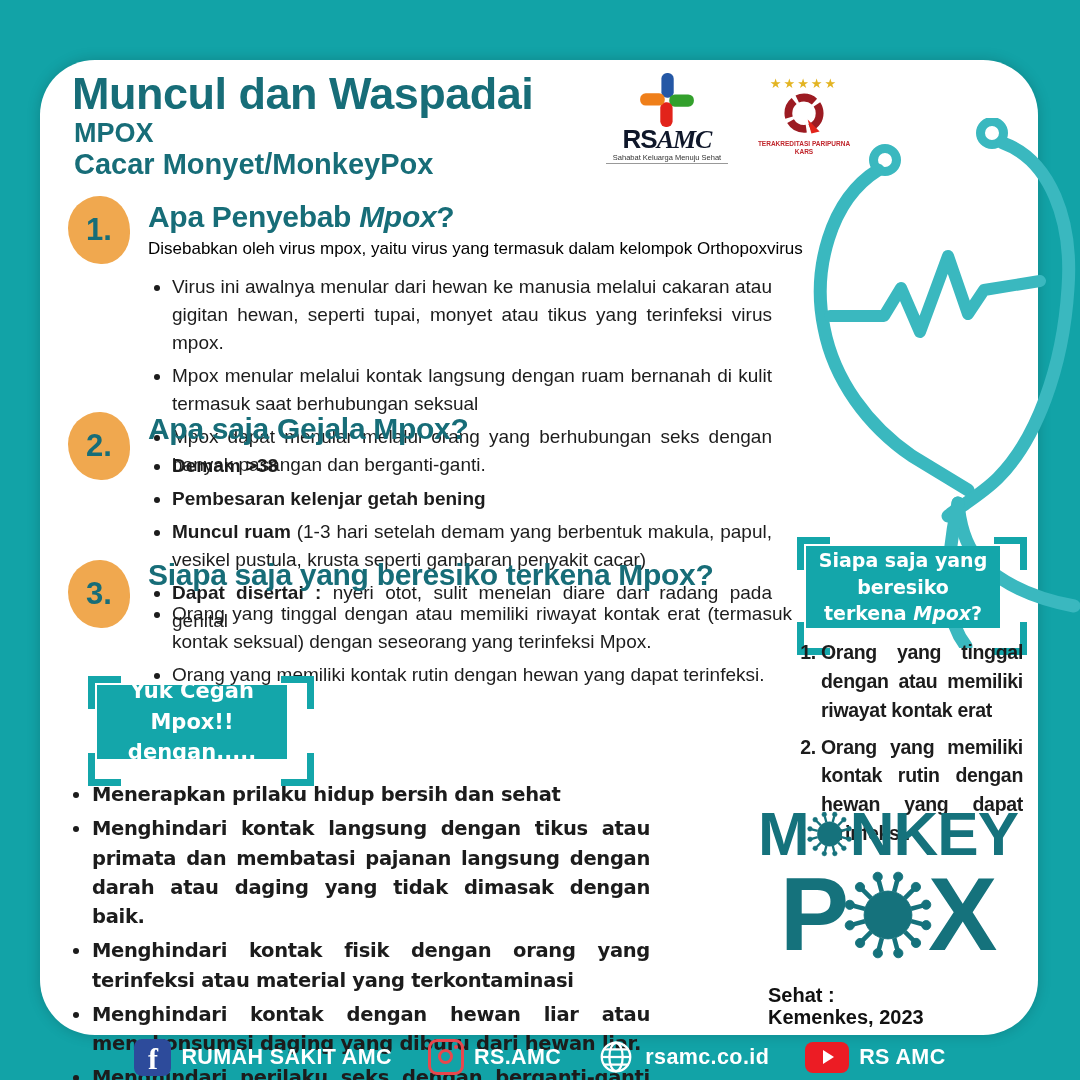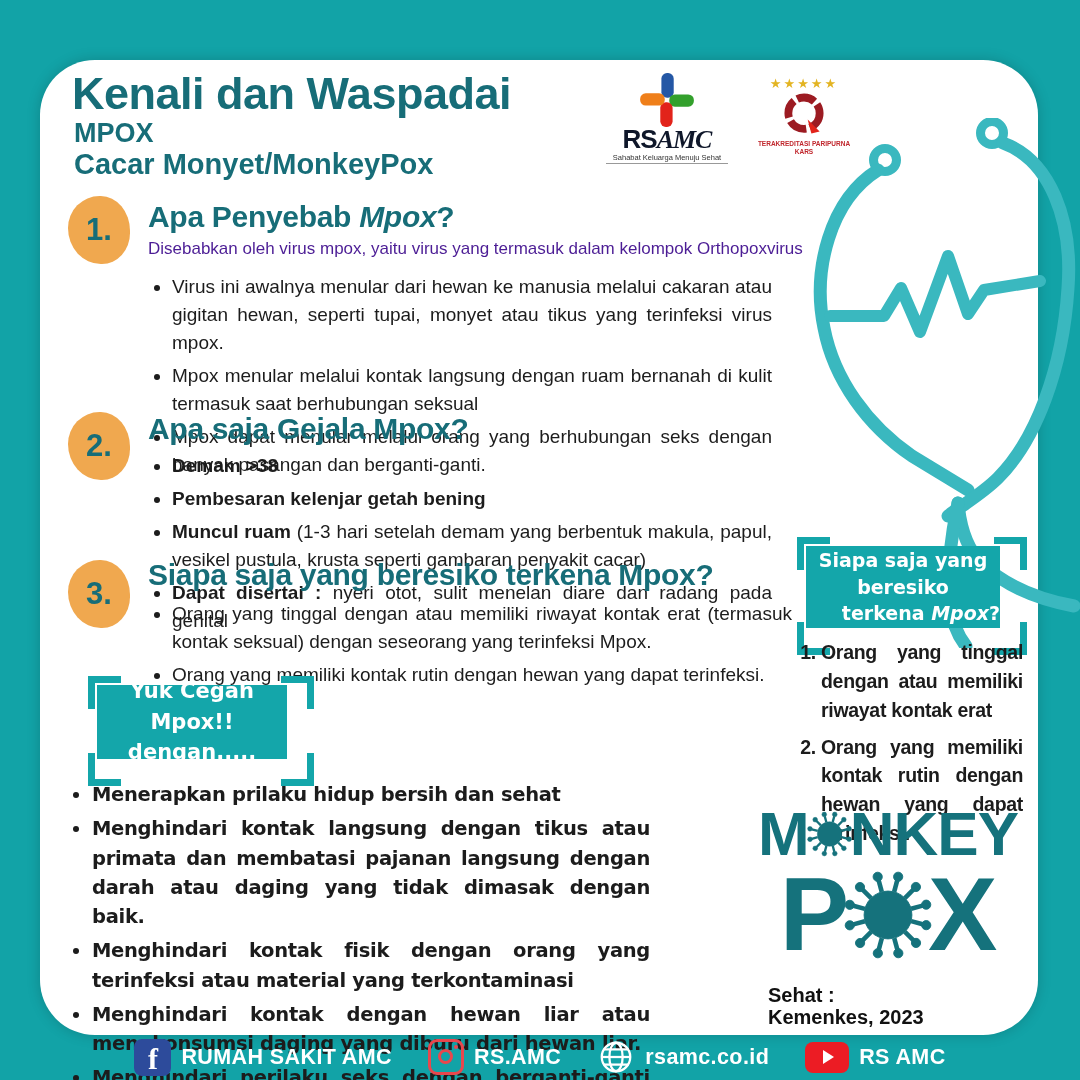--- a/index.html
+++ b/index.html
@@ -28,41 +28,41 @@
   #stetho{left:800px;top:118px;width:280px;height:530px;z-index:2;position:absolute;}
   
   .num-circle{width:62px;height:68px;background:#f0a84f;border-radius:52% 48% 46% 54%/48% 52% 46% 54%;
               display:flex;align-items:center;justify-content:center;
               color:#176d78;font-weight:bold;font-size:31px;}
   #circle1{left:68px;top:196px;} #circle2{left:68px;top:412px;} #circle3{left:68px;top:560px;}
   
   .section-head{font-weight:bold;font-size:30px;color:#176d78;letter-spacing:-.3px;}
   .section-head em{font-style:italic;}
   #s1{left:148px;top:200px;width:660px;}
-  #s1 .sub{font-size:17px;color:#4c1d95;margin-top:5px;width:660px;}
+  #s1 .sub{font-size:17px;color:#000000;margin-top:5px;width:660px;}
   .blist{margin:14px 0 0 0;padding-left:24px;width:600px;}
   .blist li{font-size:19px;line-height:1.47;text-align:justify;margin-bottom:5px;color:#1c1c1c;}
   #s2{left:148px;top:412px;width:640px;}
   #s2 .blist{margin-top:6px;}
   #s2 .blist li b{font-weight:bold;}
   #s3{left:148px;top:558px;width:655px;}
   #s3 .blist{margin-top:8px;width:620px;}
   
   .bracket-frame{position:absolute;padding:9px;}
   .corner{position:absolute;width:26px;height:26px;border:0 solid #14a6aa;}
   .corner.tl{top:0;left:0;border-top-width:7px;border-left-width:7px;}
   .corner.tr{top:0;right:0;border-top-width:7px;border-right-width:7px;}
   .corner.bl{bottom:0;left:0;border-bottom-width:7px;border-left-width:7px;}
   .corner.br{bottom:0;right:0;border-bottom-width:7px;border-right-width:7px;}
   .teal-box{background:#14a6aa;color:#fff;font-weight:bold;text-align:center;
             display:flex;flex-direction:column;justify-content:center;}
   #prevent-box{left:88px;top:676px;width:208px;height:92px;}
   #prevent-box .teal-box{width:190px;height:74px;font-size:21px;line-height:1.45;font-family:"DejaVu Sans",sans-serif;}
   #risk-box{left:797px;top:537px;width:212px;height:100px;}
-  #risk-box .teal-box{width:194px;height:82px;font-size:19px;line-height:1.4;font-family:"DejaVu Sans",sans-serif;align-items:flex-end;}
+  #risk-box .teal-box{width:194px;height:82px;font-size:19px;line-height:1.4;font-family:"DejaVu Sans",sans-serif;}
   #risk-box em{font-style:italic;}
   
   #prevent-list{left:70px;top:780px;width:580px;}
   #prevent-list ul{margin:0;padding-left:22px;}
   #prevent-list li{font-weight:bold;font-size:19.5px;line-height:1.5;text-align:justify;margin-bottom:5px;
                    font-family:"DejaVu Sans",sans-serif;letter-spacing:-.3px;}
   
   #risk-list{left:799px;top:638px;width:224px;}
   #risk-list ol{margin:0;padding-left:22px;}
   #risk-list li{font-weight:bold;font-size:19.5px;line-height:1.48;text-align:justify;margin-bottom:8px;
@@ -92,21 +92,21 @@
   .globe-icon{width:38px;height:38px;}
   .yt-icon{width:44px;height:31px;background:#ec1c24;border-radius:8px;display:flex;align-items:center;justify-content:center;}
   .yt-icon::before{content:"";border-left:11px solid #fff;border-top:7px solid transparent;border-bottom:7px solid transparent;margin-left:3px;}
 </style>
 </head>
 <body>
 
 <div id="canvas">
   <div id="card"></div>
 
-  <div class="layer" id="title">Kenali dan Waspadai</div>
+  <div class="layer" id="title">Muncul dan Waspadai</div>
   <div class="layer" id="disease-code">MPOX</div>
   <div class="layer" id="disease-name">Cacar Monyet/MonkeyPox</div>
 
   <div class="layer" id="rsamc-logo">
     <div class="cross">
       <svg viewBox="0 0 100 100">
         <rect x="40" y="2" width="22" height="44" rx="10" fill="#2457a5"></rect>
         <rect x="54" y="40" width="44" height="22" rx="10" fill="#33a02c"></rect>
         <rect x="38" y="54" width="22" height="44" rx="10" fill="#e2231a"></rect>
         <rect x="2" y="38" width="44" height="22" rx="10" fill="#ef7f1a"></rect>

